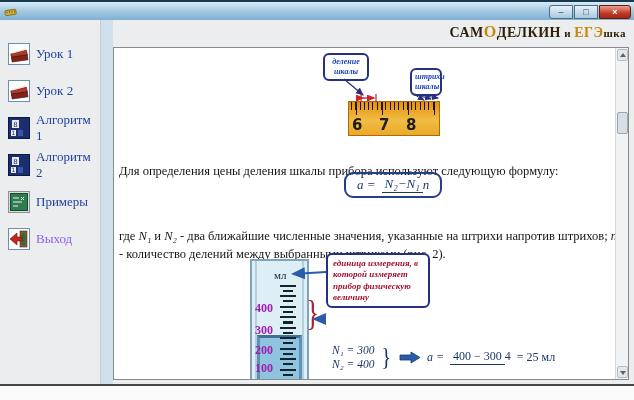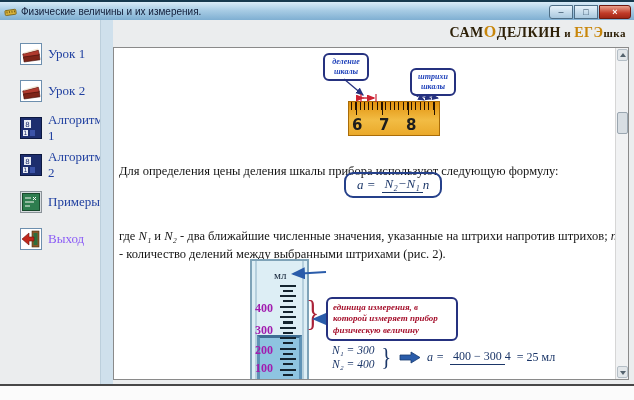--- a/index.html
+++ b/index.html
@@ -16,21 +16,21 @@
            font-size:9px;line-height:1;box-sizing:border-box;border:1px solid #4e6e86;}
   .btn-min{width:24px;background:linear-gradient(180deg,#e7f2fa,#a9c8de);border-radius:3px 0 0 3px;color:#1c3850;}
   .btn-max{width:24px;background:linear-gradient(180deg,#e7f2fa,#a9c8de);color:#1c3850;}
   .btn-close{width:32px;background:linear-gradient(180deg,#eaa08b,#c03a28 60%,#a02616);
              border:1px solid #6e180e;border-radius:0 3px 3px 0;color:#fff;font-weight:bold;}
   .body-area{position:absolute;left:0;top:20px;width:634px;height:364px;background:#ebedee;}
   .window-bottom{position:absolute;left:0;top:384px;width:634px;height:2px;background:#474747;}
   
   .sidebar{position:absolute;left:0;top:20px;width:100px;height:364px;
            display:flex;flex-direction:column;padding-top:22px;gap:13px;box-sizing:border-box;}
-  .nav-item{display:flex;align-items:center;gap:6px;padding-left:20px;cursor:pointer;height:24px;}
+  .nav-item{display:flex;align-items:center;gap:6px;padding-left:8px;cursor:pointer;height:24px;}
   .nav-icon{width:22px;height:22px;flex:0 0 auto;}
   .nav-label{font-family:"Liberation Serif","DejaVu Serif",serif;font-size:13px;color:#2040a0;}
   .nav-label.exit{color:#8b5cf6;}
   .splitter{position:absolute;left:100px;top:20px;width:13px;height:364px;
             background:#cfe0ec;border-left:1px solid #bccfdc;box-sizing:border-box;}
   
   .logo{position:absolute;right:8px;top:23px;font-family:"Liberation Serif","DejaVu Serif",serif;
         font-weight:bold;font-size:14px;color:#2e2108;letter-spacing:.5px;white-space:nowrap;}
   .logo .gold{color:#c8860a;}
   .logo .big{font-size:16px;}
@@ -49,21 +49,21 @@
   .sb-down::after{top:4px;border-top:4px solid #55636e;}
   .sb-thumb{position:absolute;left:1px;top:64px;width:11px;height:22px;background:#d8dee3;
             border:1px solid #9aa6b0;border-radius:2px;box-sizing:border-box;}
   
   .callout{position:absolute;background:#fff;border:2px solid #25317f;border-radius:6px;
            font-family:"Liberation Serif","DejaVu Serif",serif;font-style:italic;font-weight:bold;
            text-align:center;box-sizing:border-box;z-index:3;}
   .callout.blue{color:#2244bb;font-size:8px;line-height:1.25;padding:2px 3px;}
   .callout.red{color:#a5102c;font-size:9px;line-height:1.25;padding:3px 5px;text-align:left;}
   .co-division{left:209px;top:5px;width:46px;}
-  .co-strokes{left:296px;top:20px;width:46px;}
+  .co-strokes{left:296px;top:20px;width:32px;}
   .ruler{position:absolute;left:234px;top:53px;width:92px;height:35px;
          background:linear-gradient(180deg,#e2920e,#f2bc44 55%,#eaa92a);
          border:1px solid #a96c08;box-sizing:border-box;z-index:1;}
   .ruler .minor-ticks{position:absolute;left:2px;top:0;right:2px;height:8px;
          background:repeating-linear-gradient(90deg,#241200 0 1px,transparent 1px 4.3px);}
   .ruler .major-ticks{position:absolute;left:2px;top:0;right:2px;height:13px;
          background:repeating-linear-gradient(90deg,transparent 0 5px,#241200 5px 6.4px,transparent 6.4px 26px);}
   .ruler-num{position:absolute;bottom:1px;font-family:"DejaVu Sans",sans-serif;
              font-weight:bold;font-size:15px;color:#1d1d1d;}
   .rn-6{left:3px;} .rn-7{left:30px;} .rn-8{left:57px;}
@@ -91,42 +91,41 @@
             font-size:11px;color:#15253a;z-index:2;}
   .cyl-ticks-long{position:absolute;left:28px;top:24px;width:16px;height:94px;z-index:2;
         background:repeating-linear-gradient(180deg,#14242f 0 2px,transparent 2px 10.5px);}
   .cyl-ticks-short{position:absolute;left:31px;top:29px;width:10px;height:86px;z-index:2;
         background:repeating-linear-gradient(180deg,#14242f 0 2px,transparent 2px 10.5px);}
   .cyl-label{position:absolute;left:3px;font-family:"Liberation Serif",serif;font-weight:bold;
              font-size:12px;color:#a21caf;z-index:2;}
   .cl-0{top:40px;} .cl-1{top:62px;} .cl-2{top:82px;} .cl-3{top:100px;}
   .red-brace{position:absolute;left:190px;top:247px;font-family:"Liberation Serif",serif;
              font-size:36px;line-height:1;color:#aa2238;transform:scaleX(.75);z-index:2;}
-  .co-unit{left:212px;top:205px;width:132px;margin-top:44px;}
+  .co-unit{left:212px;top:205px;width:104px;}
   .co-range{left:210px;top:253px;width:124px;}
   
   .calc{position:absolute;left:218px;top:295px;display:flex;align-items:center;gap:6px;
         color:#1b3668;font-family:"Liberation Serif","DejaVu Serif",serif;font-size:12px;}
   .calc .nvals{display:flex;flex-direction:column;font-style:italic;font-size:11.5px;line-height:1.25;}
   .calc .brace{font-size:26px;line-height:1;transform:scaleX(.8);}
   .calc .lhs{font-style:italic;}
   .calc .frac .num,.calc .frac .den{font-style:normal;}
   .fig-lines{position:absolute;left:0;top:0;width:514px;height:331px;pointer-events:none;z-index:4;}
 </style>
 </head>
 <body>
 
 <div class="screen">
 
   <div class="titlebar">
     <svg class="app-icon" viewBox="0 0 13 12">
       <rect x="1" y="4" width="11" height="5" rx="1" fill="#d8b23a" stroke="#7a6010" stroke-width="0.8" transform="rotate(-8 6 6)"></rect>
       <path d="M3 5 v2 M5.5 5 v2 M8 5 v2 M10.5 5 v2" stroke="#5a4408" stroke-width="0.7" transform="rotate(-8 6 6)"></path>
     </svg>
-    <span class="title-text">Физические величины и их измерения.</span>
     <div class="win-controls">
       <div class="win-btn btn-min">–</div>
       <div class="win-btn btn-max">□</div>
       <div class="win-btn btn-close">×</div>
     </div>
   </div>
 
   <div class="body-area"></div>
 
   <div class="sidebar">

